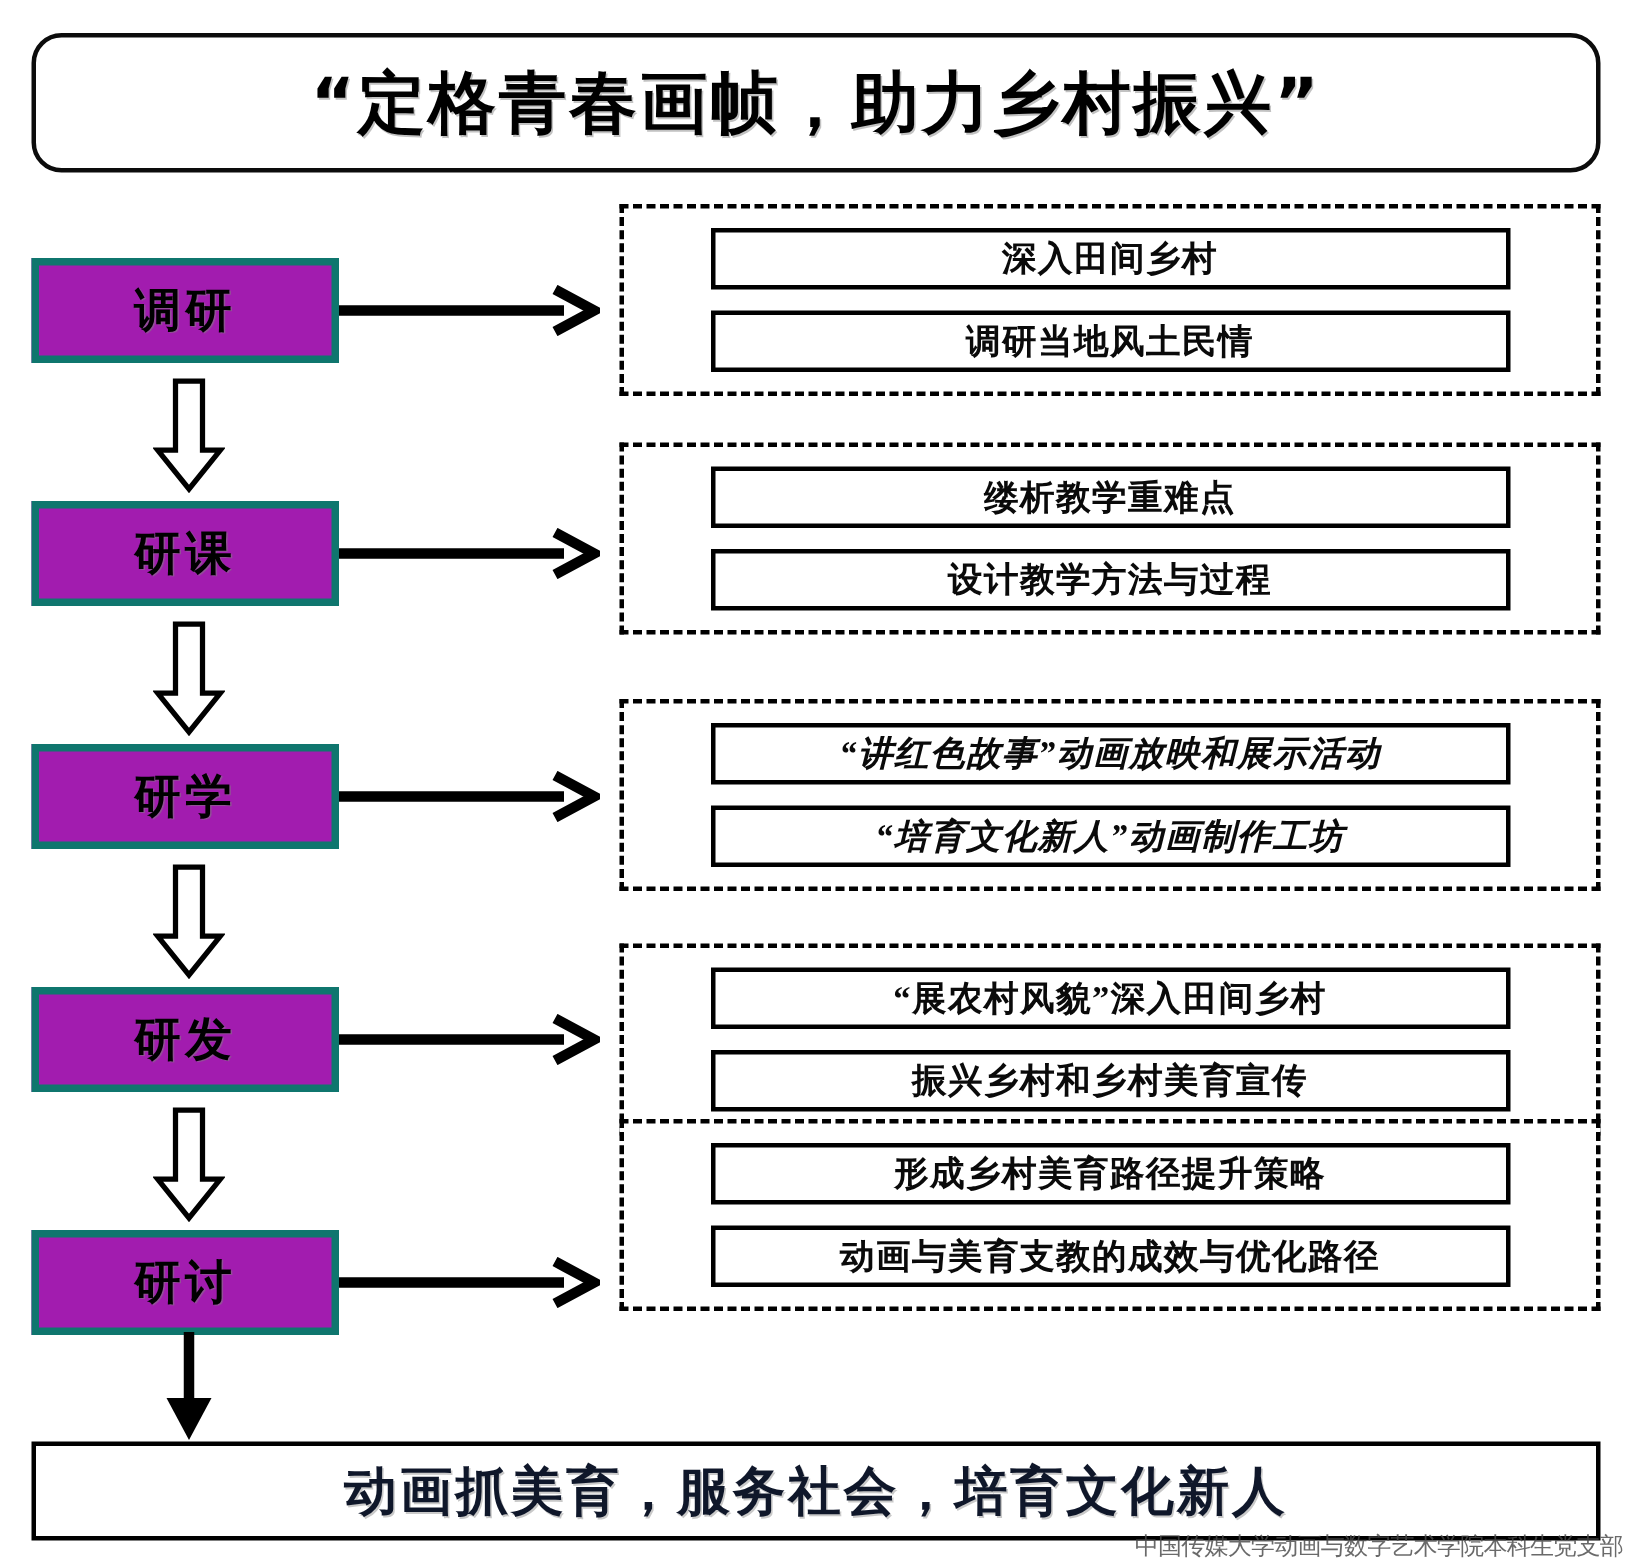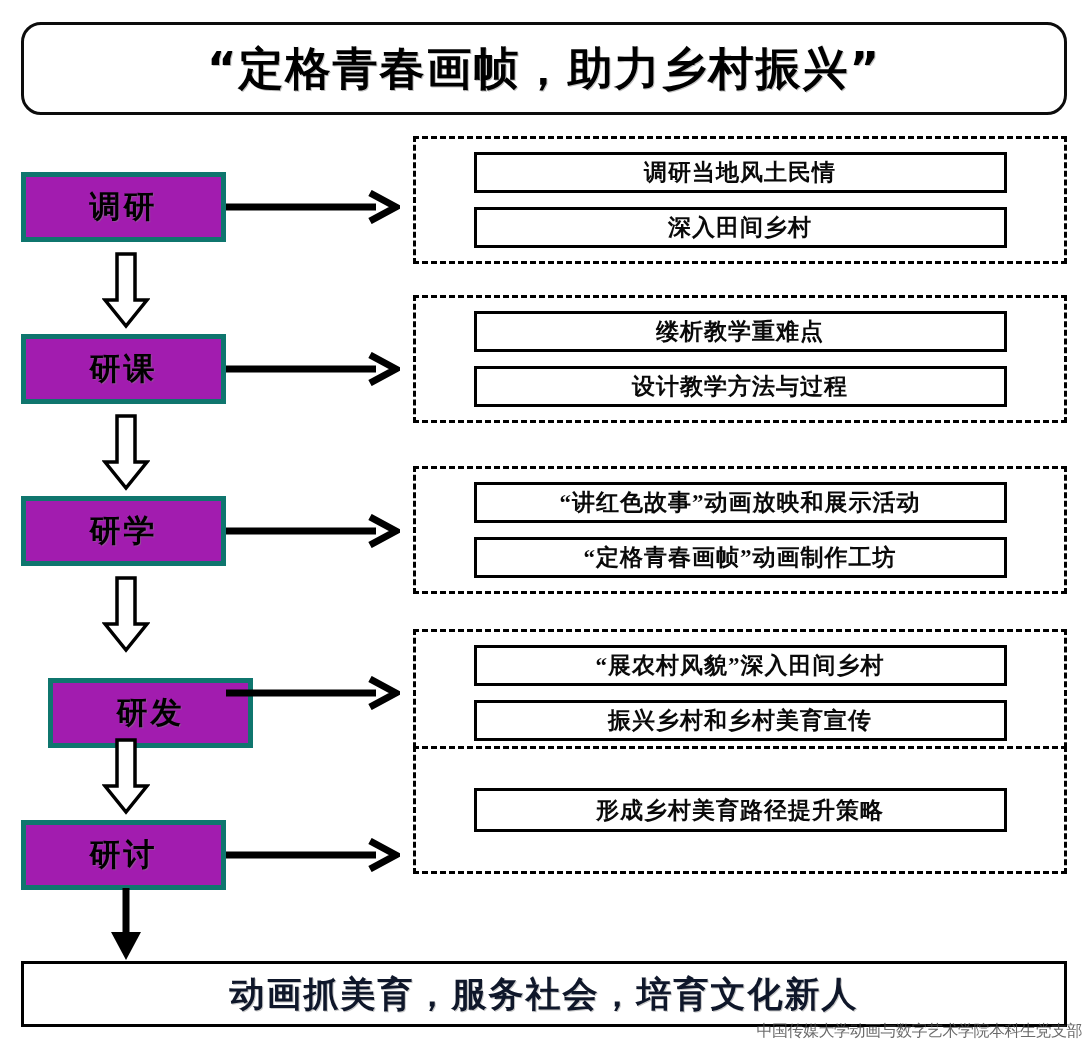--- a/index.html
+++ b/index.html
@@ -179,24 +179,24 @@
 
   <div class="h-arrow" style="top:190px;">
     <svg width="174" height="34" viewBox="0 0 174 34">
       <line x1="0" y1="17" x2="150" y2="17" stroke="#000" stroke-width="7"></line>
       <polyline points="144,3 170,17 144,31" fill="none" stroke="#000" stroke-width="7" stroke-linejoin="miter"></polyline>
     </svg>
   </div>
 
   <div class="group-box" style="top:136px; height:128px;">
     <div class="item-box">
+      <span class="item-text">深入田间乡村</span>
+    </div>
+    <div class="item-box">
       <span class="item-text">调研当地风土民情</span>
-    </div>
-    <div class="item-box">
-      <span class="item-text">深入田间乡村</span>
     </div>
   </div>
 
   <div class="hollow-arrow" style="top:252px;">
     <svg width="48" height="78" viewBox="0 0 48 78">
       <polygon points="15,2 33,2 33,48 45,48 24,74 3,48 15,48" fill="#ffffff" stroke="#000000" stroke-width="3.5" stroke-linejoin="miter"></polygon>
     </svg>
   </div>
 
   <div class="stage-box" style="top:334px;">
@@ -229,36 +229,36 @@
     <span class="stage-label">研学</span>
   </div>
 
   <div class="h-arrow" style="top:514px;">
     <svg width="174" height="34" viewBox="0 0 174 34">
       <line x1="0" y1="17" x2="150" y2="17" stroke="#000" stroke-width="7"></line>
       <polyline points="144,3 170,17 144,31" fill="none" stroke="#000" stroke-width="7" stroke-linejoin="miter"></polyline>
     </svg>
   </div>
 
-  <div class="group-box" style="top:466px; height:128px;">
+  <div class="group-box" style="top:466px; height:128px;font-style:italic;">
     <div class="item-box">
       <span class="item-text">“讲红色故事”动画放映和展示活动</span>
     </div>
     <div class="item-box">
-      <span class="item-text">“定格青春画帧”动画制作工坊</span>
+      <span class="item-text">“培育文化新人”动画制作工坊</span>
     </div>
   </div>
 
   <div class="hollow-arrow" style="top:576px;">
     <svg width="48" height="78" viewBox="0 0 48 78">
       <polygon points="15,2 33,2 33,48 45,48 24,74 3,48 15,48" fill="#ffffff" stroke="#000000" stroke-width="3.5" stroke-linejoin="miter"></polygon>
     </svg>
   </div>
 
-  <div class="stage-box" style="top:678px;margin-left:27px;">
+  <div class="stage-box" style="top:658px;">
     <span class="stage-label">研发</span>
   </div>
 
   <div class="h-arrow" style="top:676px;">
     <svg width="174" height="34" viewBox="0 0 174 34">
       <line x1="0" y1="17" x2="150" y2="17" stroke="#000" stroke-width="7"></line>
       <polyline points="144,3 170,17 144,31" fill="none" stroke="#000" stroke-width="7" stroke-linejoin="miter"></polyline>
     </svg>
   </div>
 
@@ -284,20 +284,23 @@
   <div class="h-arrow" style="top:838px;">
     <svg width="174" height="34" viewBox="0 0 174 34">
       <line x1="0" y1="17" x2="150" y2="17" stroke="#000" stroke-width="7"></line>
       <polyline points="144,3 170,17 144,31" fill="none" stroke="#000" stroke-width="7" stroke-linejoin="miter"></polyline>
     </svg>
   </div>
 
   <div class="group-box" style="top:746px; height:128px;">
     <div class="item-box">
       <span class="item-text">形成乡村美育路径提升策略</span>
+    </div>
+    <div class="item-box">
+      <span class="item-text">动画与美育支教的成效与优化路径</span>
     </div>
   </div>
 
   <div class="solid-arrow" style="top:888px;">
     <svg width="52" height="78" viewBox="0 0 52 78">
       <line x1="26" y1="0" x2="26" y2="52" stroke="#000000" stroke-width="7"></line>
       <polygon points="26,72 11,44 41,44" fill="#000000"></polygon>
     </svg>
   </div>
 

